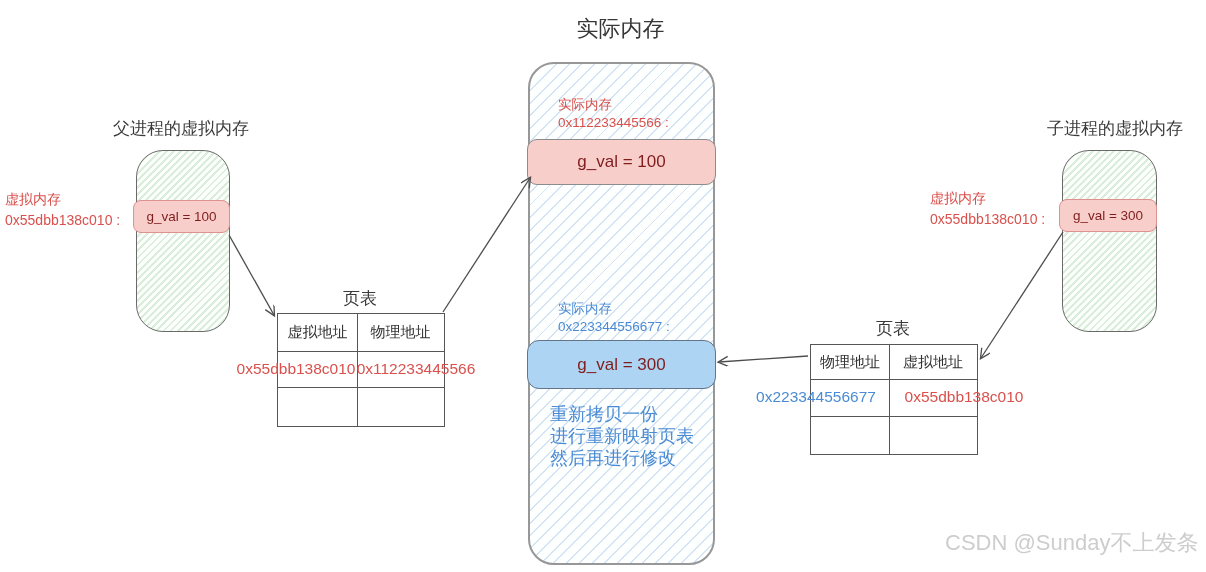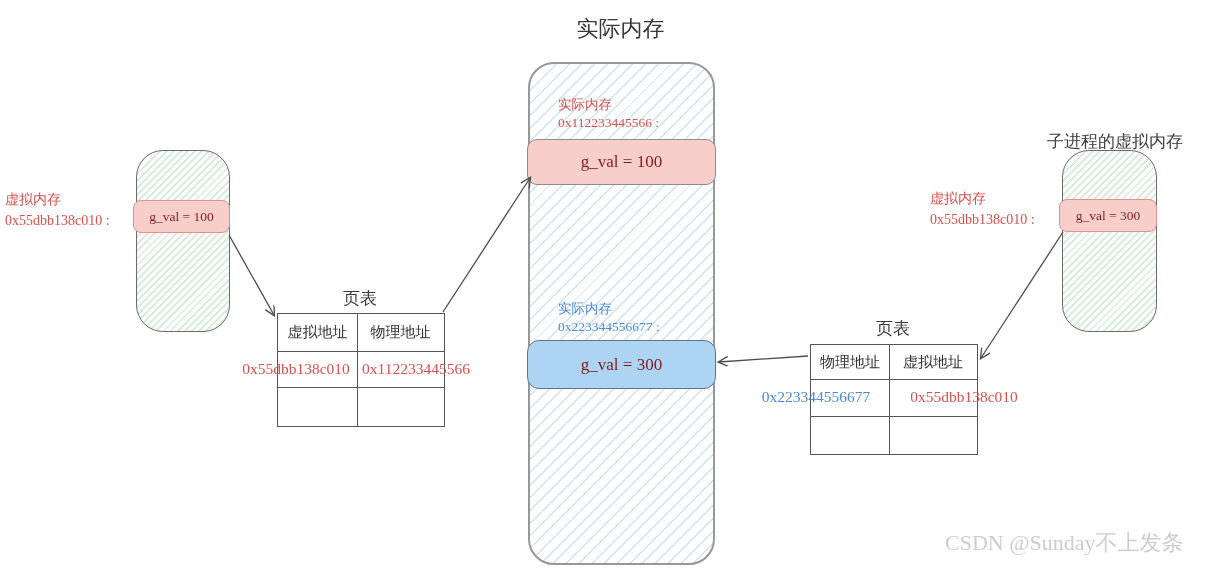--- a/index.html
+++ b/index.html
@@ -1,18 +1,18 @@
 <!DOCTYPE html>
 <html><head>
 <meta charset="utf-8">
 <style>
   html,body{margin:0;padding:0;background:#ffffff;}
   #page{
     position:relative;width:1206px;height:572px;background:#ffffff;overflow:hidden;
-    font-family:Liberation Serif, serif;color:#3a3a3a;
+    font-family:Liberation Sans, sans-serif;color:#3a3a3a;
   }
   .abs{position:absolute;}
   .title{font-size:17px;color:#3a3a3a;white-space:nowrap;}
   .main-title{font-size:22px;color:#383838;text-align:center;}
   .red{color:#d9504c;}
   .blue{color:#4a8bd4;}
   .small-label{font-size:13.5px;line-height:18px;white-space:nowrap;}
   .addr-label{font-size:14px;line-height:21px;white-space:nowrap;}
   
   .hatch-green{
@@ -61,21 +61,27 @@
 
   <div class="abs cell cell-pink-big" style="left:527px;top:139px;width:187px;height:44px;">g_val = 100</div>
 
   <div class="abs small-label blue" style="left:558px;top:300px;">
     <div>实际内存</div>
     <div>0x223344556677 :</div>
   </div>
 
   <div class="abs cell cell-blue-big" style="left:527px;top:340px;width:187px;height:47px;">g_val = 300</div>
 
+  <div class="abs note blue" style="left:550px;top:403px;">
+    <div>重新拷贝一份</div>
+    <div>进行重新映射页表</div>
+    <div>然后再进行修改</div>
+  </div>
 
+  <div class="abs title" style="left:113px;top:117px;">父进程的虚拟内存</div>
 
   <div class="abs hatch-green" style="left:136px;top:150px;width:92px;height:180px;"></div>
 
   <div class="abs addr-label red" style="left:5px;top:189px;">
     <div>虚拟内存</div>
     <div>0x55dbb138c010 :</div>
   </div>
 
   <div class="abs cell cell-pink-small" style="left:133px;top:200px;width:95px;height:31px;">g_val = 100</div>
 
@@ -84,21 +90,21 @@
   <div class="abs ptable" style="left:277px;top:313px;width:166px;height:112px;">
     <div class="vline" style="left:79px;"></div>
     <div class="hline" style="top:37px;"></div>
     <div class="hline" style="top:73px;"></div>
     <div class="hcell" style="left:0;top:0;width:79px;height:37px;">虚拟地址</div>
     <div class="hcell" style="left:79px;top:0;width:87px;height:37px;">物理地址</div>
     <div class="tval red" style="left:18px;top:46px;">0x55dbb138c010</div>
     <div class="tval red" style="left:138px;top:46px;">0x112233445566</div>
   </div>
 
-  <div class="abs title" style="left:1047px;top:117px;margin-top:13px;">子进程的虚拟内存</div>
+  <div class="abs title" style="left:1047px;top:117px;">子进程的虚拟内存</div>
 
   <div class="abs hatch-green" style="left:1062px;top:150px;width:93px;height:180px;"></div>
 
   <div class="abs addr-label red" style="left:930px;top:188px;">
     <div>虚拟内存</div>
     <div>0x55dbb138c010 :</div>
   </div>
 
   <div class="abs cell cell-pink-small" style="left:1059px;top:199px;width:96px;height:31px;">g_val = 300</div>
 

